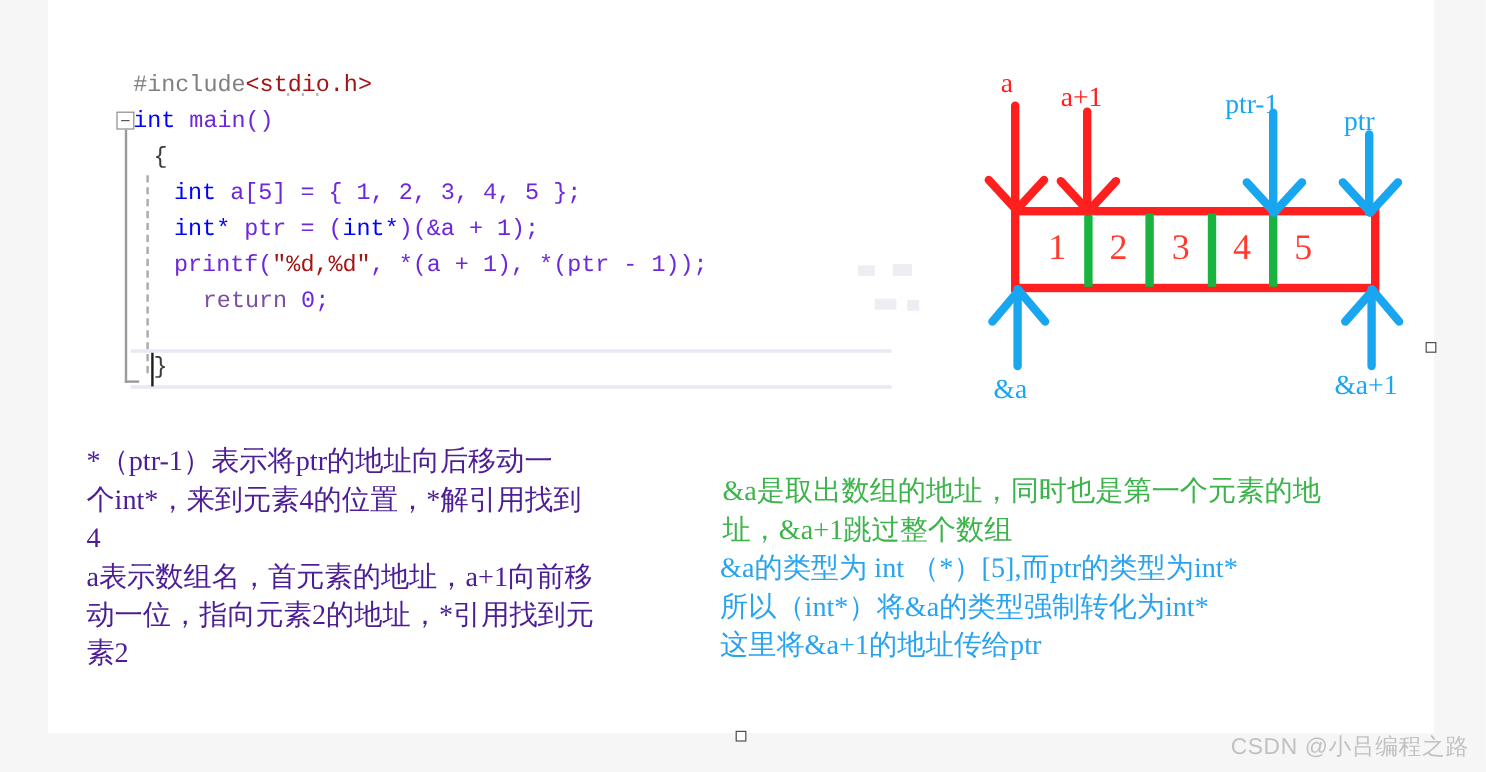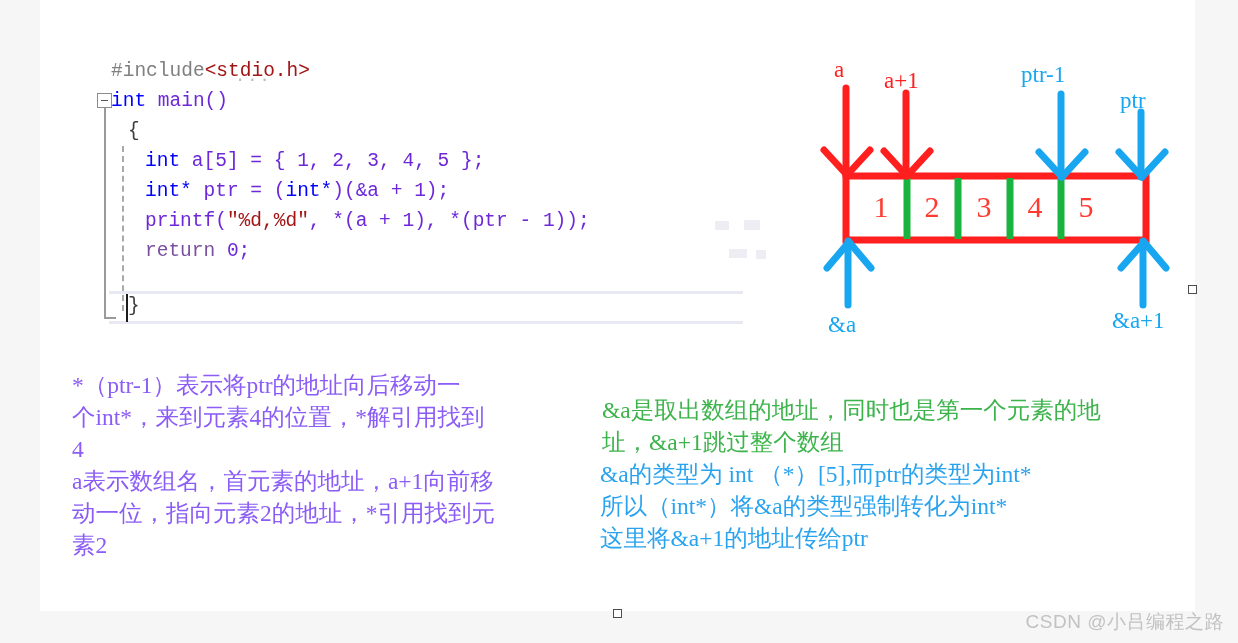--- a/index.html
+++ b/index.html
@@ -67,21 +67,21 @@
   }
   .ellipsis-fold {
     position: absolute;
     left: 140px; top: 34px;
     color: #b9b9b9;
     font-size: 17px;
     letter-spacing: 2px;
   }
   .cl { position: absolute; left: 0; }
   .k   { color: #0000ff; }      
-  .pl  { color: #7b4fa0; }      
+  .pl  { color: #7b4fa0; margin-left: 24px; }      
   .id  { color: #6d28d9; }
   .str { color: #a31515; }      
   .pp  { color: #808080; text-align: center; }      
   .punct { color: #3c3c3c; }
   .cur-line {
     position: absolute;
     left: 14px; top: 263px;
     width: 634px; height: 33px;
     border-top: 3px solid #e8e9f3;
     border-bottom: 3px solid #e8e9f3;
@@ -117,21 +117,21 @@
     width: 52px;
   }
   
   .note {
     position: absolute;
     font-family: "Liberation Serif", "DejaVu Serif", serif;
     font-size: 23.5px;
     line-height: 32px;
     white-space: pre-wrap;
   }
-  .note-red   { color: #8b5cf6; }
+  .note-red   { color: #4c1d95; }
   .note-green { color: #3cb44b; }
   .note-blue  { color: #2aa3ef; }
   .watermark {
     position: absolute;
     right: 14px; bottom: 8px;
     color: #c2c2c2;
     font-size: 19px;
     font-family: "Liberation Sans", sans-serif;
     letter-spacing: .5px;
   }
@@ -212,21 +212,21 @@
   </svg>
 
   <div class="cell-val" style="left:855px; top:190px;">1</div>
   <div class="cell-val" style="left:906px; top:190px;">2</div>
   <div class="cell-val" style="left:958px; top:190px;">3</div>
   <div class="cell-val" style="left:1009px; top:190px;">4</div>
   <div class="cell-val" style="left:1060px; top:190px;">5</div>
 
   <div class="arr-label lbl-red" style="left:834px; top:57px;">a</div>
   <div class="arr-label lbl-red" style="left:884px; top:68px;">a+1</div>
-  <div class="arr-label lbl-blue" style="left:1021px; top:62px;text-align:right;">ptr-1</div>
+  <div class="arr-label lbl-blue" style="left:1021px; top:74px;text-align:right;">ptr-1</div>
   <div class="arr-label lbl-blue" style="left:1120px; top:88px;">ptr</div>
   <div class="arr-label lbl-blue" style="left:828px; top:312px;">&amp;a</div>
   <div class="arr-label lbl-blue" style="left:1112px; top:308px;text-align:center;">&amp;a+1</div>
 
   <div class="note note-red" style="left:72px; top:369px; width:505px;">*（ptr-1）表示将ptr的地址向后移动一
 个int*，来到元素4的位置，*解引用找到
 4
 a表示数组名，首元素的地址，a+1向前移
 动一位，指向元素2的地址，*引用找到元
 素2</div>

